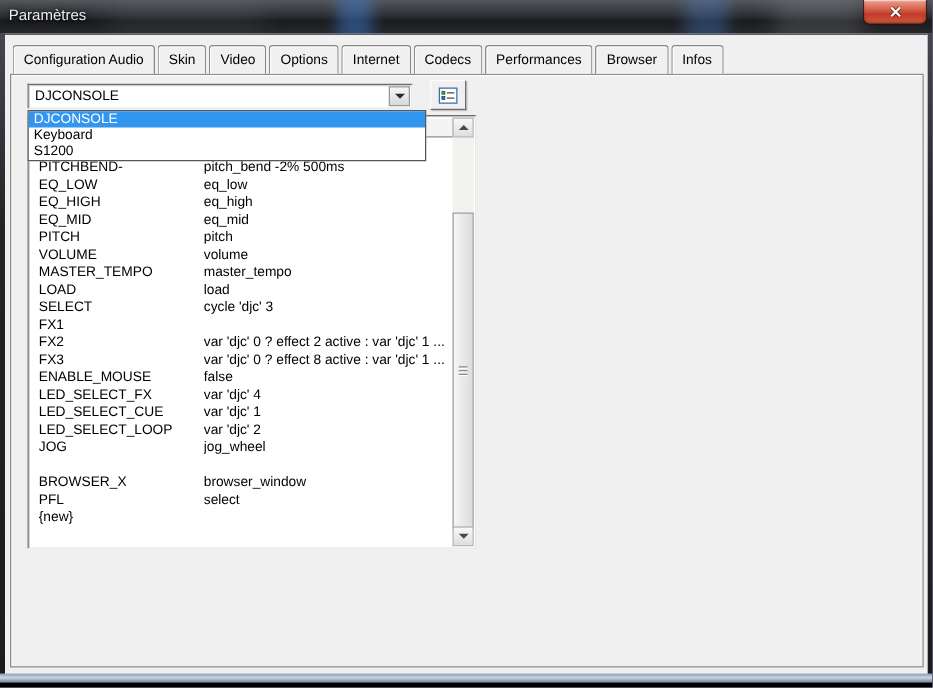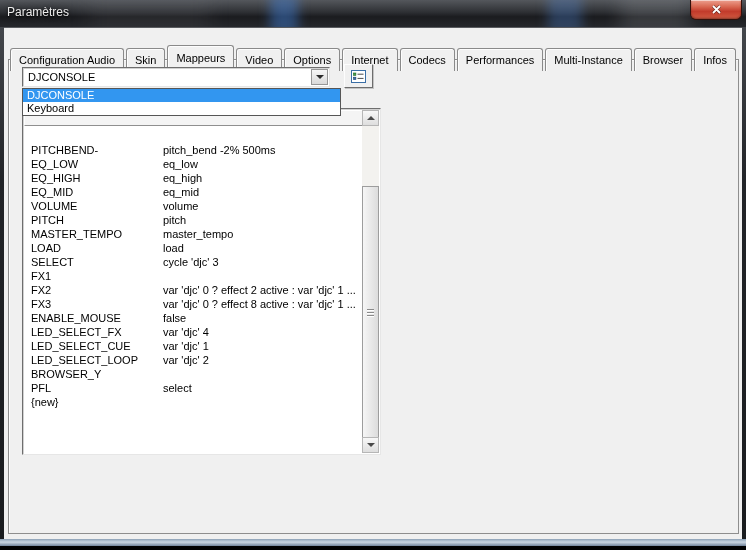--- a/index.html
+++ b/index.html
@@ -32,21 +32,21 @@
   .frame-side { position:absolute; top:27px; width:4px; height:512px;
     background:linear-gradient(#44474c, #222428 30%, #1a1c1f); }
   .frame-side.left { left:0; } .frame-side.right { left:742px; }
   .client { position:absolute; left:4px; top:27px; width:738px; height:512px;
     background:#f0f0f0; border-top:1px solid #5a5c60; box-sizing:border-box; }
   .bottom-band { position:absolute; left:0; top:539px; width:746px; height:7px;
     background:linear-gradient(#8ba0b5, #c9d5e1 45%, #70839a); }
   .bottom-black { position:absolute; left:0; top:546px; width:746px; height:4px; background:#000; }
 
   
-  .tabbar { position:absolute; left:10px; top:44px; height:27px; display:flex;
+  .tabbar { position:absolute; left:10px; top:32px; height:27px; display:flex;
     align-items:flex-end; gap:2px; z-index:5; }
   .tab {
     height:22px; line-height:22px; padding:0 8px; background:#f0f0f0;
     border:1px solid #8a8a8a; border-bottom:none;
     border-top-left-radius:3px; border-top-right-radius:3px;
     box-shadow:inset 0 1px 0 #fdfdfd, inset 1px 0 0 #fdfdfd;
     white-space:nowrap; cursor:default;
   }
   .tab.active { height:27px; line-height:24px; margin-bottom:-2px; background:#f1f1f1;
     position:relative; z-index:6; }
@@ -74,21 +74,21 @@
     background:linear-gradient(#f7f7f7, #d9d9d9); border:1px solid #979797;
     display:flex; align-items:center; justify-content:center; box-sizing:border-box;
   }
 
   
   .mapper-combo { position:absolute; left:22px; top:67px; width:308px; height:20px; z-index:8; }
   .mapper-combo .value { position:absolute; left:5px; top:2px; line-height:15px; }
   .props-btn { position:absolute; left:344px; top:64px; width:29px; height:24px;
     display:flex; align-items:center; justify-content:center; z-index:8; }
 
-  .list-box { position:absolute; left:22px; top:108px; width:359px; height:347px; z-index:2;padding-left:28px; }
+  .list-box { position:absolute; left:22px; top:92px; width:359px; height:347px; z-index:2;padding-left:28px; }
   .list-header { position:absolute; left:1px; top:1px; width:339px; height:16px;
     background:#f4f4f4; border:1px solid; border-color:#fff #8f8f8f #8f8f8f #fff;
     box-sizing:border-box; }
   .rows { position:absolute; left:1px; top:34px; right:19px; bottom:1px; overflow:hidden; }
   .mapping-row { display:flex; height:14px; line-height:14px; white-space:nowrap; cursor:default; }
   .cell-key { flex:none; width:132px; padding-left:7px; overflow:hidden; }
   .cell-action { flex:1; overflow:hidden; }
 
   .vscroll { position:absolute; right:1px; top:1px; bottom:1px; width:17px;
     background:#f3f2ef; }
@@ -157,27 +157,25 @@
   <div class="frame-side right"></div>
   <div class="client"></div>
   <div class="bottom-band"></div>
   <div class="bottom-black"></div>
 
   <div class="tab-panel"></div>
   <div class="tabbar">
 
   <div class="tab">Configuration Audio</div>
       <div class="tab">Skin</div>
-      <div class="tab active">Mappeurs</div>
       <div class="tab">Video</div>
       <div class="tab">Options</div>
       <div class="tab">Internet</div>
       <div class="tab">Codecs</div>
       <div class="tab">Performances</div>
-      <div class="tab">Multi-Instance</div>
       <div class="tab">Browser</div>
       <div class="tab">Infos</div>
     </div>
 
   <div class="mapper-combo sunken">
     <span class="value">DJCONSOLE</span>
     <span class="combo-arrow-btn">
       <span class="tri-down"></span>
     </span>
   </div>
@@ -205,28 +203,28 @@
       </div>
         <div class="mapping-row">
         <span class="cell-key">EQ_HIGH</span>
         <span class="cell-action">eq_high</span>
       </div>
         <div class="mapping-row">
         <span class="cell-key">EQ_MID</span>
         <span class="cell-action">eq_mid</span>
       </div>
         <div class="mapping-row">
+        <span class="cell-key">PITCH</span>
+        <span class="cell-action">pitch</span>
+      </div>
+        <div class="mapping-row">
         <span class="cell-key">VOLUME</span>
         <span class="cell-action">volume</span>
       </div>
         <div class="mapping-row">
-        <span class="cell-key">PITCH</span>
-        <span class="cell-action">pitch</span>
-      </div>
-        <div class="mapping-row">
         <span class="cell-key">MASTER_TEMPO</span>
         <span class="cell-action">master_tempo</span>
       </div>
         <div class="mapping-row">
         <span class="cell-key">LOAD</span>
         <span class="cell-action">load</span>
       </div>
         <div class="mapping-row">
         <span class="cell-key">SELECT</span>
         <span class="cell-action">cycle 'djc' 3</span>
@@ -252,21 +250,28 @@
       </div>
         <div class="mapping-row">
         <span class="cell-key">LED_SELECT_CUE</span>
         <span class="cell-action">var 'djc' 1</span>
       </div>
         <div class="mapping-row">
         <span class="cell-key">LED_SELECT_LOOP</span>
         <span class="cell-action">var 'djc' 2</span>
       </div>
         <div class="mapping-row">
-        <span class="cell-key">BROWSER_Y</span>
+        <span class="cell-key">JOG</span>
+        <span class="cell-action">jog_wheel</span>
+      </div>
+        <div class="mapping-row">
+      </div>
+        <div class="mapping-row">
+        <span class="cell-key">BROWSER_X</span>
+        <span class="cell-action">browser_window</span>
       </div>
         <div class="mapping-row">
         <span class="cell-key">PFL</span>
         <span class="cell-action">select</span>
       </div>
         <div class="mapping-row">
         <span class="cell-key">{new}</span>
         <span class="cell-action"></span>
       </div>
       </div>
@@ -284,20 +289,21 @@
       <div class="scroll-btn down">
         <span class="tri-down" style="border-top-color:#4a4a4a;"></span>
       </div>
     </div>
   </div>
 
   <div class="dropdown-list">
 
   <div class="dd-option selected">DJCONSOLE</div>
       <div class="dd-option">Keyboard</div>
+      <div class="dd-option">S1200</div>
     </div>
 
   <div class="tool-btn b1 raised">
     <svg width="16" height="15" viewBox="0 0 16 15">
       <circle cx="7" cy="7" r="5.6" fill="#c4c8cd" stroke="#878c93"></circle>
       <circle cx="7" cy="7" r="1.7" fill="#eef0f2" stroke="#9aa0a6"></circle>
       <path d="M10 9.5 l4.5 3 l-3.4 .8 z" fill="#767c84"></path>
     </svg>
   </div>
   <div class="tool-btn b2 raised">

